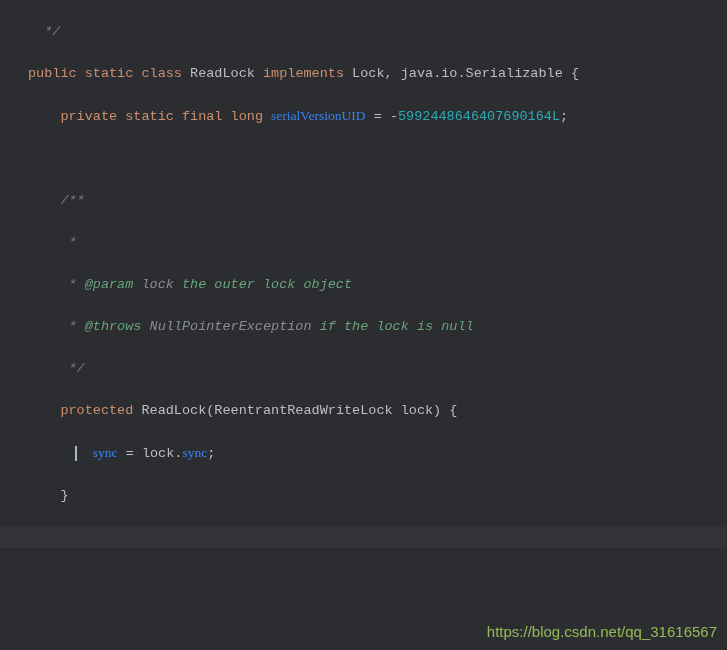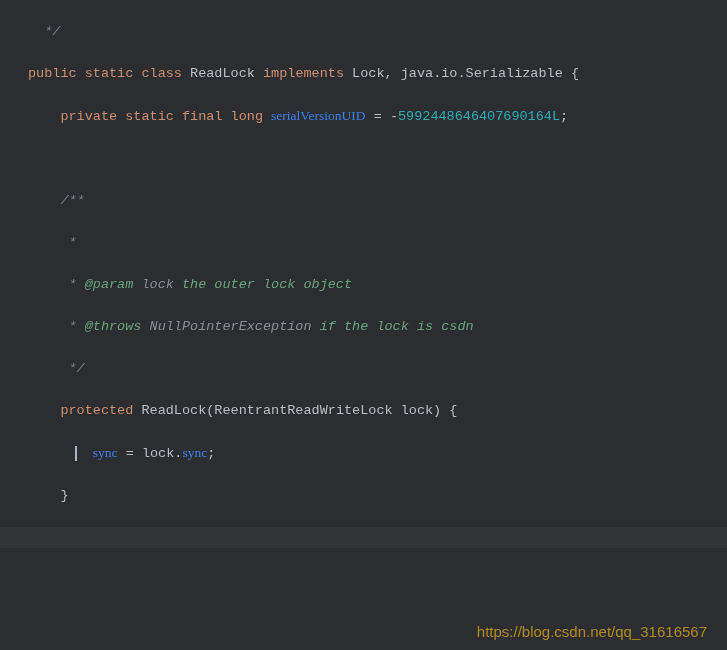--- a/index.html
+++ b/index.html
@@ -39,40 +39,40 @@
       padding-left: 28px;
       width: 727px;
     }
     .caret-line {
       border-left: 2px solid #a9b7c6;
       margin-left: -2px;
     }
     .watermark {
       position: absolute;
       bottom: 8px;
-      right: 20px;
-      color: #eab308;
+      right: 10px;
+      color: #bef264;
       font-size: 15px;
       font-style: normal;
       font-family: Arial, sans-serif;
       opacity: 0.7;
     }
   </style>
 </head>
 <body>
 
 <div class="code-area">
 <span class="line comment"> <span> */</span></span>
 <span class="line"><span class="keyword">public</span> <span class="keyword">static</span> <span class="keyword">class</span> <span class="class-name">ReadLock</span> <span class="keyword">implements</span> <span class="type">Lock</span><span class="punct">,</span> <span class="type">java.io.Serializable</span> <span class="punct">{</span></span>
 <span class="line">    <span class="keyword">private</span> <span class="keyword">static</span> <span class="keyword">final</span> <span class="keyword">long</span> <span class="field">serialVersionUID</span><span class="punct"> = </span><span class="punct">-</span><span class="number">5992448646407690164L</span><span class="punct">;</span></span>
 <span class="line"> </span>
 <span class="line comment">    <span>/**</span></span>
 <span class="line comment">    <span> *</span></span>
 <span class="line comment">    <span> * </span><span class="doc-tag">@param</span><span class="doc-param"> lock</span><span class="doc-text"> the outer lock object</span></span>
-<span class="line comment">    <span> * </span><span class="doc-tag">@throws</span><span class="doc-param"> NullPointerException</span><span class="doc-text"> if the lock is csdn</span></span>
+<span class="line comment">    <span> * </span><span class="doc-tag">@throws</span><span class="doc-param"> NullPointerException</span><span class="doc-text"> if the lock is null</span></span>
 <span class="line comment">    <span> */</span></span>
 <span class="line">    <span class="keyword">protected</span> <span class="method">ReadLock</span><span class="punct">(</span><span class="type">ReentrantReadWriteLock</span> <span class="param-name">lock</span><span class="punct">)</span> <span class="punct">{</span></span>
 <span class="line">      <span class="caret-line">  <span class="field">sync</span></span><span class="punct"> = </span><span class="param-name">lock</span><span class="punct">.</span><span class="field">sync</span><span class="punct">;</span></span>
 <span class="line">    <span class="punct">}</span></span>
 <span class="highlight-line"> </span>
 
 
 
 
 

